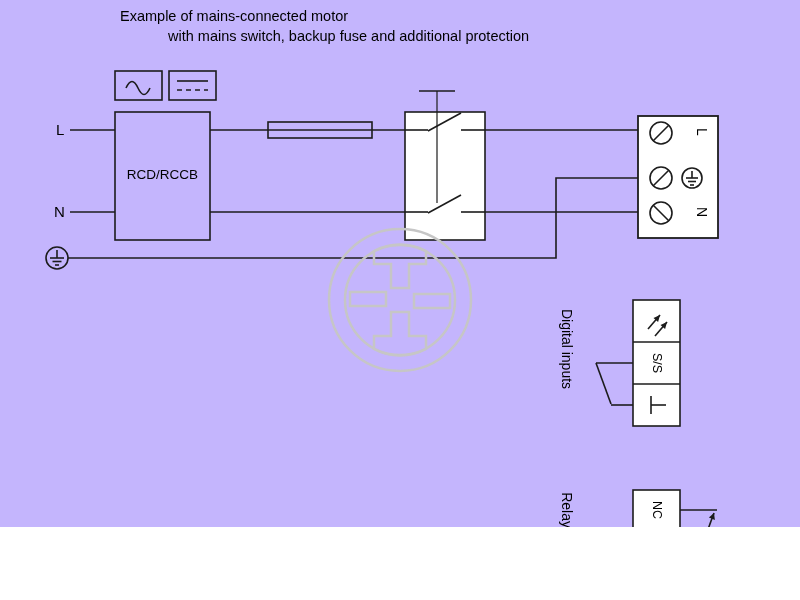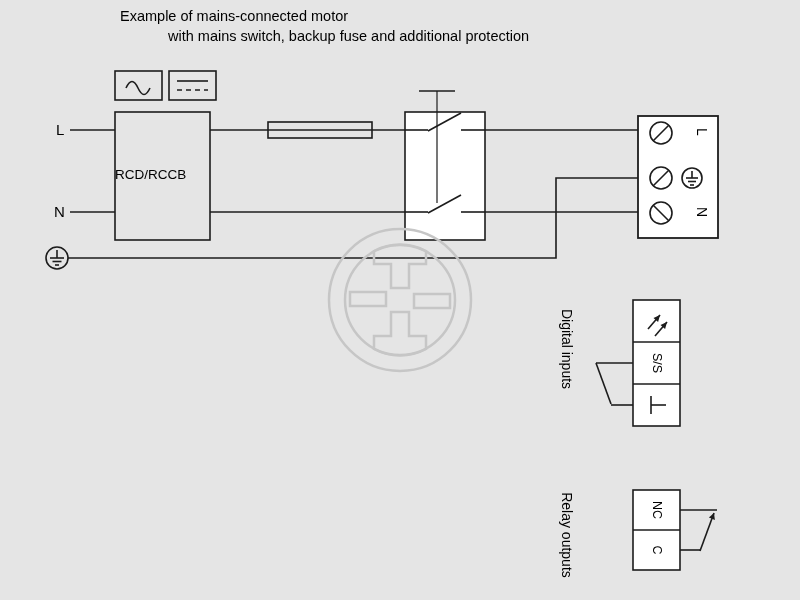--- a/index.html
+++ b/index.html
@@ -1,22 +1,22 @@
 <!DOCTYPE html>
 <html><head>
 <meta charset="utf-8">
 <style>
   html,body{margin:0;padding:0;background:#fff;}
-  #stage{position:relative;width:800px;height:600px;background:#e5e5e5;
+  #stage{position:relative;width:800px;height:527px;background:#c4b5fd;
          font-family:"Liberation Sans",sans-serif;color:#000;overflow:hidden;text-decoration:underline;}
   svg{position:absolute;left:0;top:0;}
   .t{position:absolute;white-space:nowrap;color:#000;}
   .title{font-size:14.5px;}
   .lbl{font-size:15px;}
-  .rcd{font-size:13.5px;text-align:left;}
+  .rcd{font-size:13.5px;text-align:center;}
   .rot{display:flex;align-items:center;justify-content:center;transform:rotate(90deg);}
   .vhead{font-size:14px;}
   .term{font-size:12.5px;}
   .tlabel{font-size:14px;}
 </style>
 </head>
 <body>
 
 <div id="stage">
 

